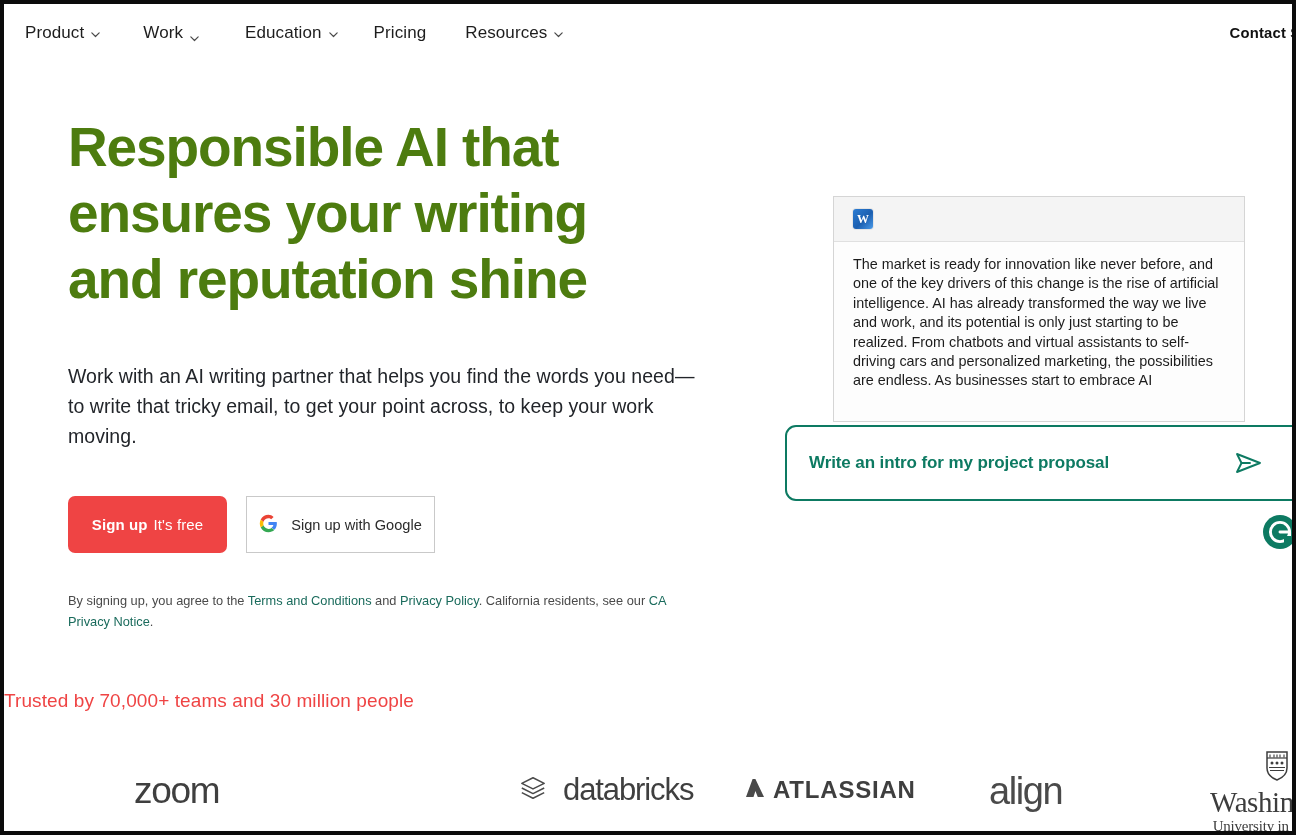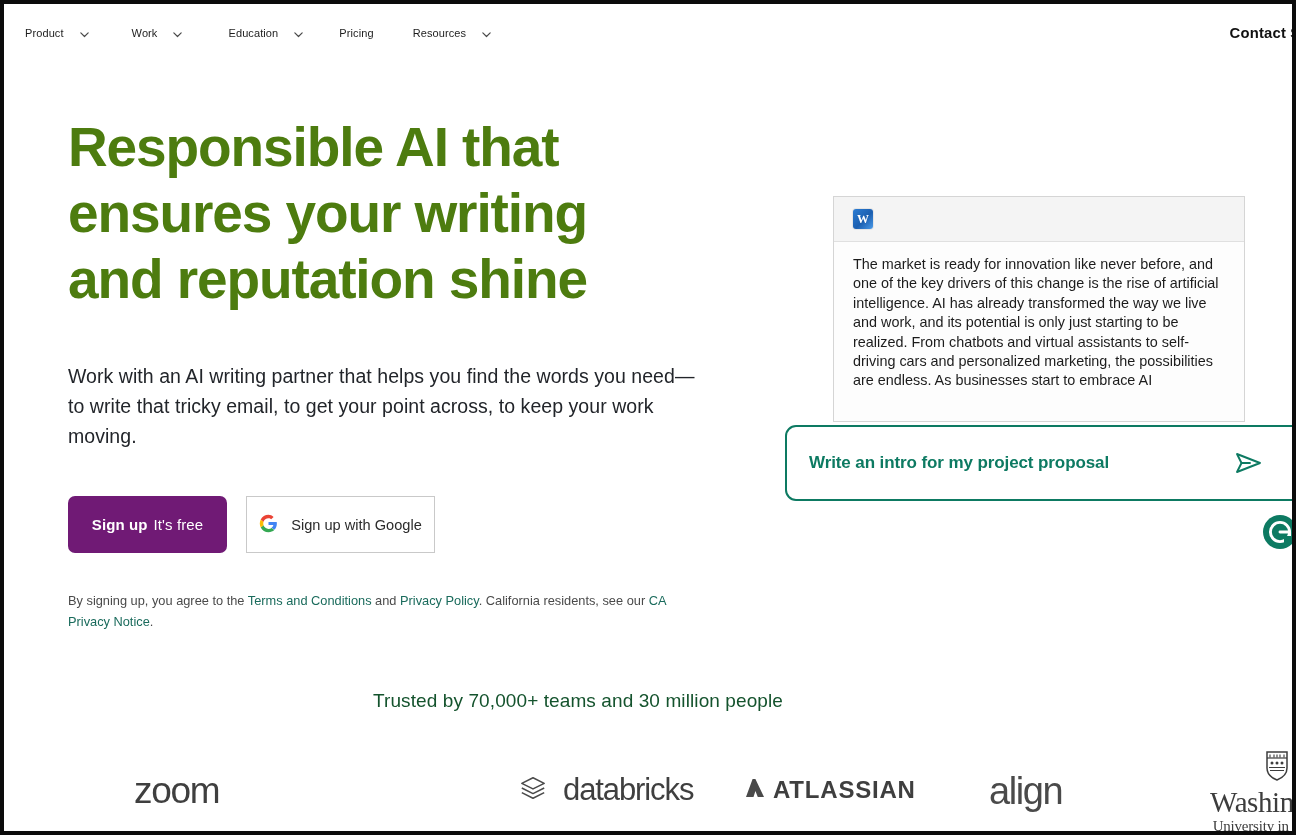--- a/index.html
+++ b/index.html
@@ -33,22 +33,22 @@
   }
   .nav-left {
     display: flex;
     align-items: center;
     padding-left: 21px;
     gap: 0px;
   }
   .nav-item {
     display: flex;
     align-items: center;
-    gap: 15px;
-    font-size: 11px;
+    gap: 6px;
+    font-size: 17px;
     color: #1d1d1d;
     letter-spacing: .1px;
     padding: 6px 0;
     margin-right: 42px;
     cursor: pointer;
     white-space: nowrap;
   }
   .nav-item:nth-child(2) { margin-right: 45px; align-items: flex-end; }
   .nav-item:nth-child(3) { margin-right: 35px; }
   .nav-item:nth-child(4) { margin-right: 39px; }
@@ -103,21 +103,21 @@
 
   #cta-row {
     margin-top: 45px;
     display: flex;
     align-items: center;
     gap: 19px;
   }
   #signup-btn {
     width: 159px;
     height: 57px;
-    background: #701a75;
+    background: #ef4444;
     border: none;
     border-radius: 7px;
     color: #ffffff;
     font-size: 15px;
     display: flex;
     align-items: center;
     justify-content: center;
     gap: 6px;
     cursor: pointer;
     font-family: "Liberation Sans", sans-serif;
@@ -232,23 +232,23 @@
     display: flex;
     align-items: center;
     justify-content: center;
   }
 
   
   #trusted {
     position: absolute;
     left: 0; top: 686px;
     width: 1148px;
-    text-align: center;
+    text-align: left;
     font-size: 19px;
-    color: #14532d;
+    color: #ef4444;
     letter-spacing: .1px;
   }
 
   
   #logos {
     position: absolute;
     left: 0; top: 748px;
     width: 1288px;
     height: 79px;
     display: flex;

